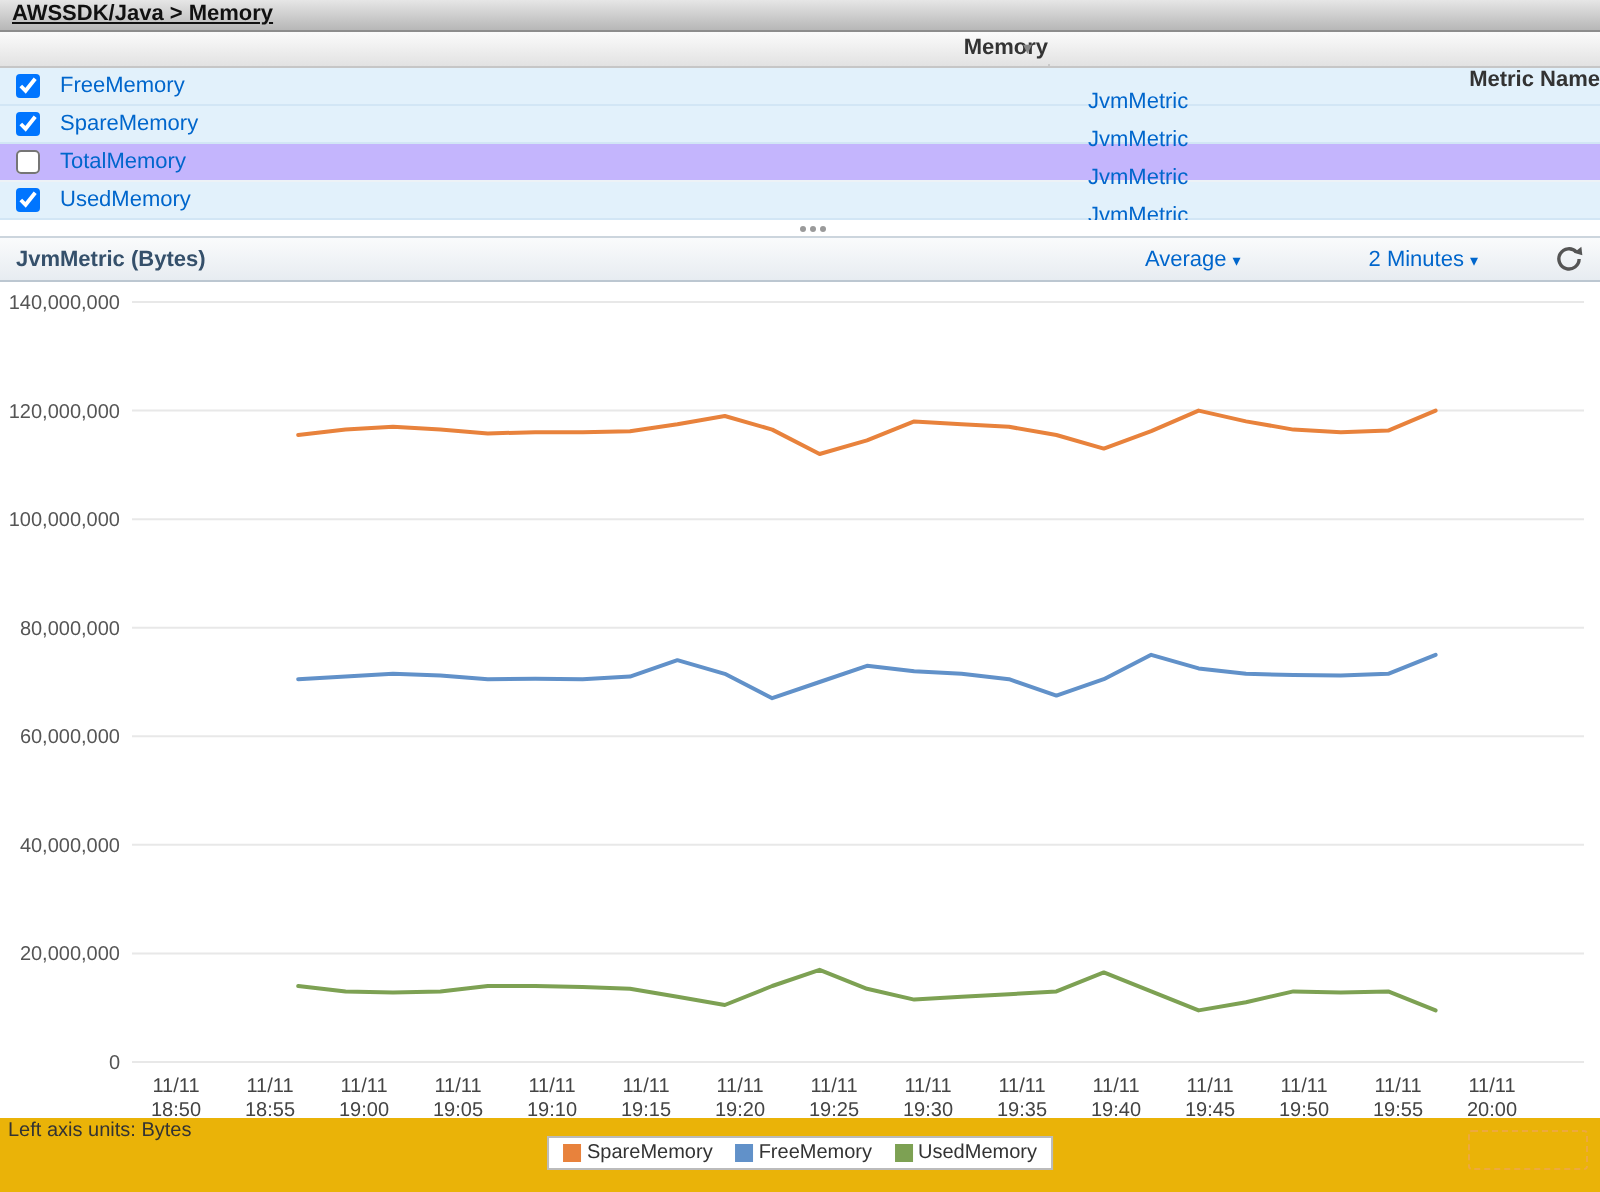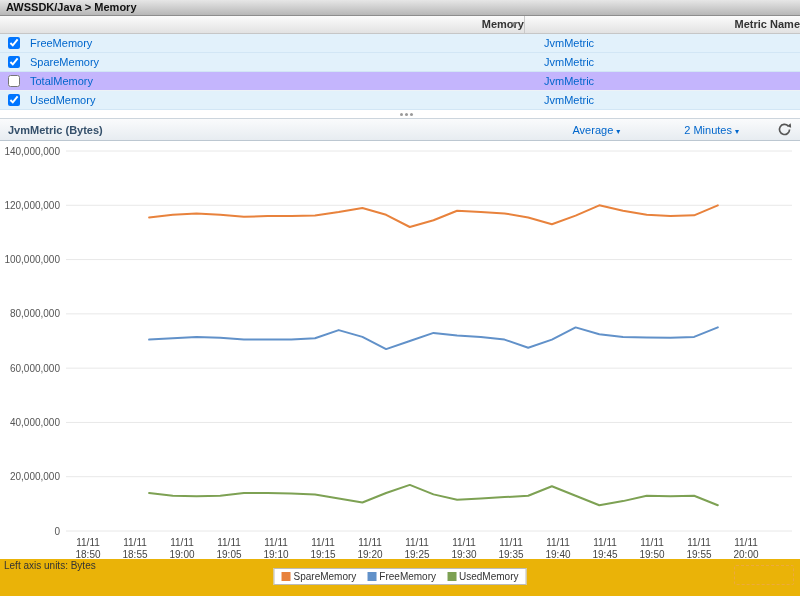--- a/index.html
+++ b/index.html
@@ -2,29 +2,29 @@
 <html><head>
 <meta charset="utf-8">
 <style>
   html,body{margin:0;padding:0;background:#fff;}
   .app{width:800px;height:596px;position:relative;overflow:hidden;
        font-family:"Liberation Sans","DejaVu Sans",sans-serif;font-size:11px;color:#222;background:#fff;}
 
   
   .breadcrumb-bar{height:16px;box-sizing:border-box;line-height:15px;padding:0 6px;
     font-weight:bold;color:#111;background:linear-gradient(#e6e6e6,#b7b7b7);
-    border-bottom:1px solid #8d8d8d;}
+    border-bottom:1px solid #8d8d8d;text-decoration:underline;}
 
   
   .t-header{display:flex;height:18px;box-sizing:border-box;line-height:17px;
     background:linear-gradient(#fbfbfb,#e2e2e2);border-bottom:1px solid #c6c6c6;
     font-weight:bold;color:#333;text-align:right;}
   .t-header .col-name{flex:0 0 524px;box-sizing:border-box;padding-left:30px;position:relative;}
   .sort-caret{position:absolute;right:8px;top:0;color:#888;font-size:9px;cursor:pointer;}
-  .col-metric{flex:1;box-sizing:border-box;padding-left:20px;}
+  .col-metric{flex:1;box-sizing:border-box;padding-left:20px;margin-top:16px;}
   .t-header .col-metric{border-left:1px solid #c9c9c9;}
 
   .t-row{display:flex;height:19px;box-sizing:border-box;align-items:center;
     background:#c4b5fd;border-bottom:1px solid #edf2f6;}
   .t-row.selected{background:#e2f1fb;border-bottom:1px solid #d2e6f5;}
   .t-row .col-name{flex:0 0 524px;box-sizing:border-box;display:flex;align-items:center;}
   .t-row input[type=checkbox]{width:12px;height:12px;margin:0 10px 0 8px;}
   a.lnk{color:#0066cc;text-decoration:none;cursor:pointer;}
 
   

